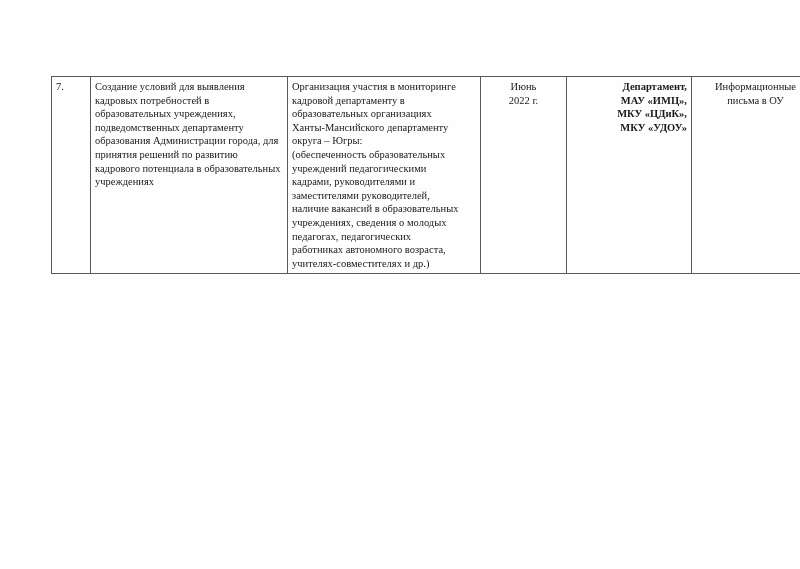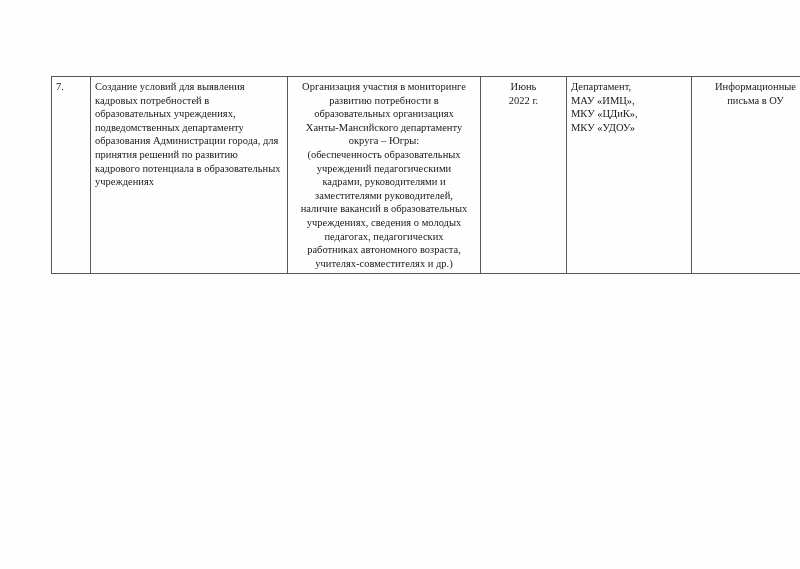--- a/index.html
+++ b/index.html
@@ -37,23 +37,23 @@
     vertical-align: top;
     padding: 3px 4px 3px 4px;
     font-size: 10.5px;
     line-height: 13.6px;
     font-family: "Liberation Serif", "DejaVu Serif", serif;
   }
 
   
   .col-num    { width: 30px;  text-align: left;   padding-left: 6px; }
   .col-task   { width: 188px; text-align: left;   }
-  .col-action { width: 184px; text-align: center; }
+  .col-action { width: 184px; }
   .col-date   { width: 77px;  text-align: center; }
-  .col-resp   { width: 116px; text-align: left; }
+  .col-resp   { width: 116px; text-align: right; font-weight: bold; }
   .col-result { width: 119px; text-align: center; }
 
   .cell-line { display: block; }
 
   .row-main { height: 196px; }
 </style>
 </head>
 <body>
 
 <div class="page-sheet"></div>
@@ -61,21 +61,21 @@
 <table class="doc-table">
   <tbody>
     <tr class="row-main">
 
       <td class="col-num">7.</td>
 
       <td class="col-task">Создание условий для выявления кадровых потребностей в образовательных учреждениях, подведомственных департаменту образования Администрации города, для принятия решений по развитию кадрового потенциала в образовательных учреждениях</td>
 
       <td class="col-action">
         <span class="cell-line">Организация участия в мониторинге</span>
-        <span class="cell-line">развитию потребности в</span>
+        <span class="cell-line">кадровой департаменту в</span>
         <span class="cell-line">образовательных организациях</span>
         <span class="cell-line">Ханты-Мансийского департаменту</span>
         <span class="cell-line">округа – Югры:</span>
         <span class="cell-line">(обеспеченность образовательных</span>
         <span class="cell-line">учреждений педагогическими</span>
         <span class="cell-line">кадрами, руководителями и</span>
         <span class="cell-line">заместителями руководителей,</span>
         <span class="cell-line">наличие вакансий в образовательных</span>
         <span class="cell-line">учреждениях, сведения о молодых</span>
         <span class="cell-line">педагогах, педагогических</span>

